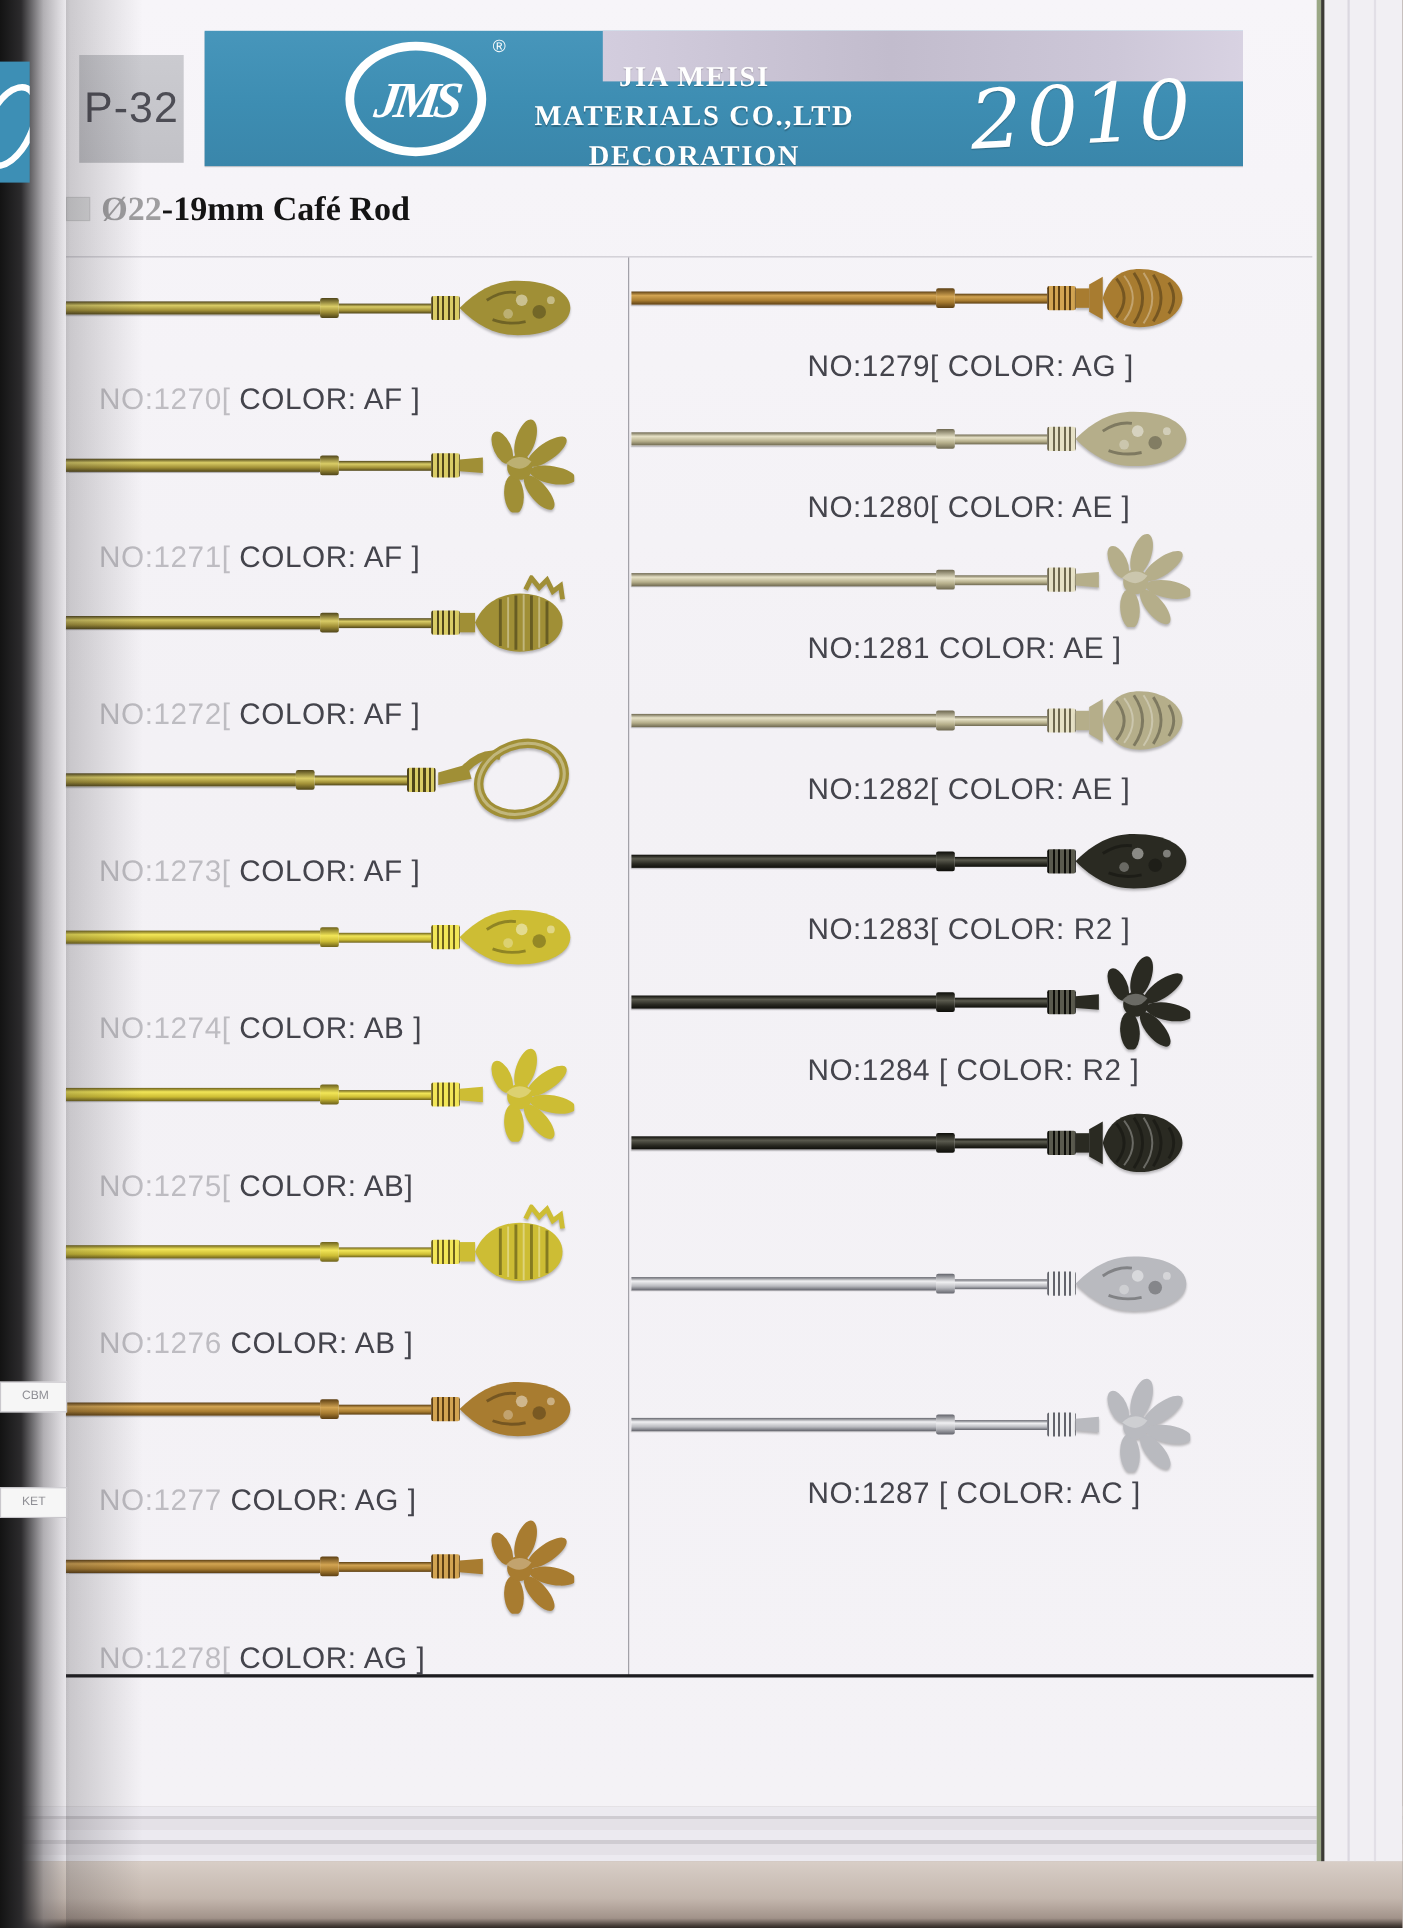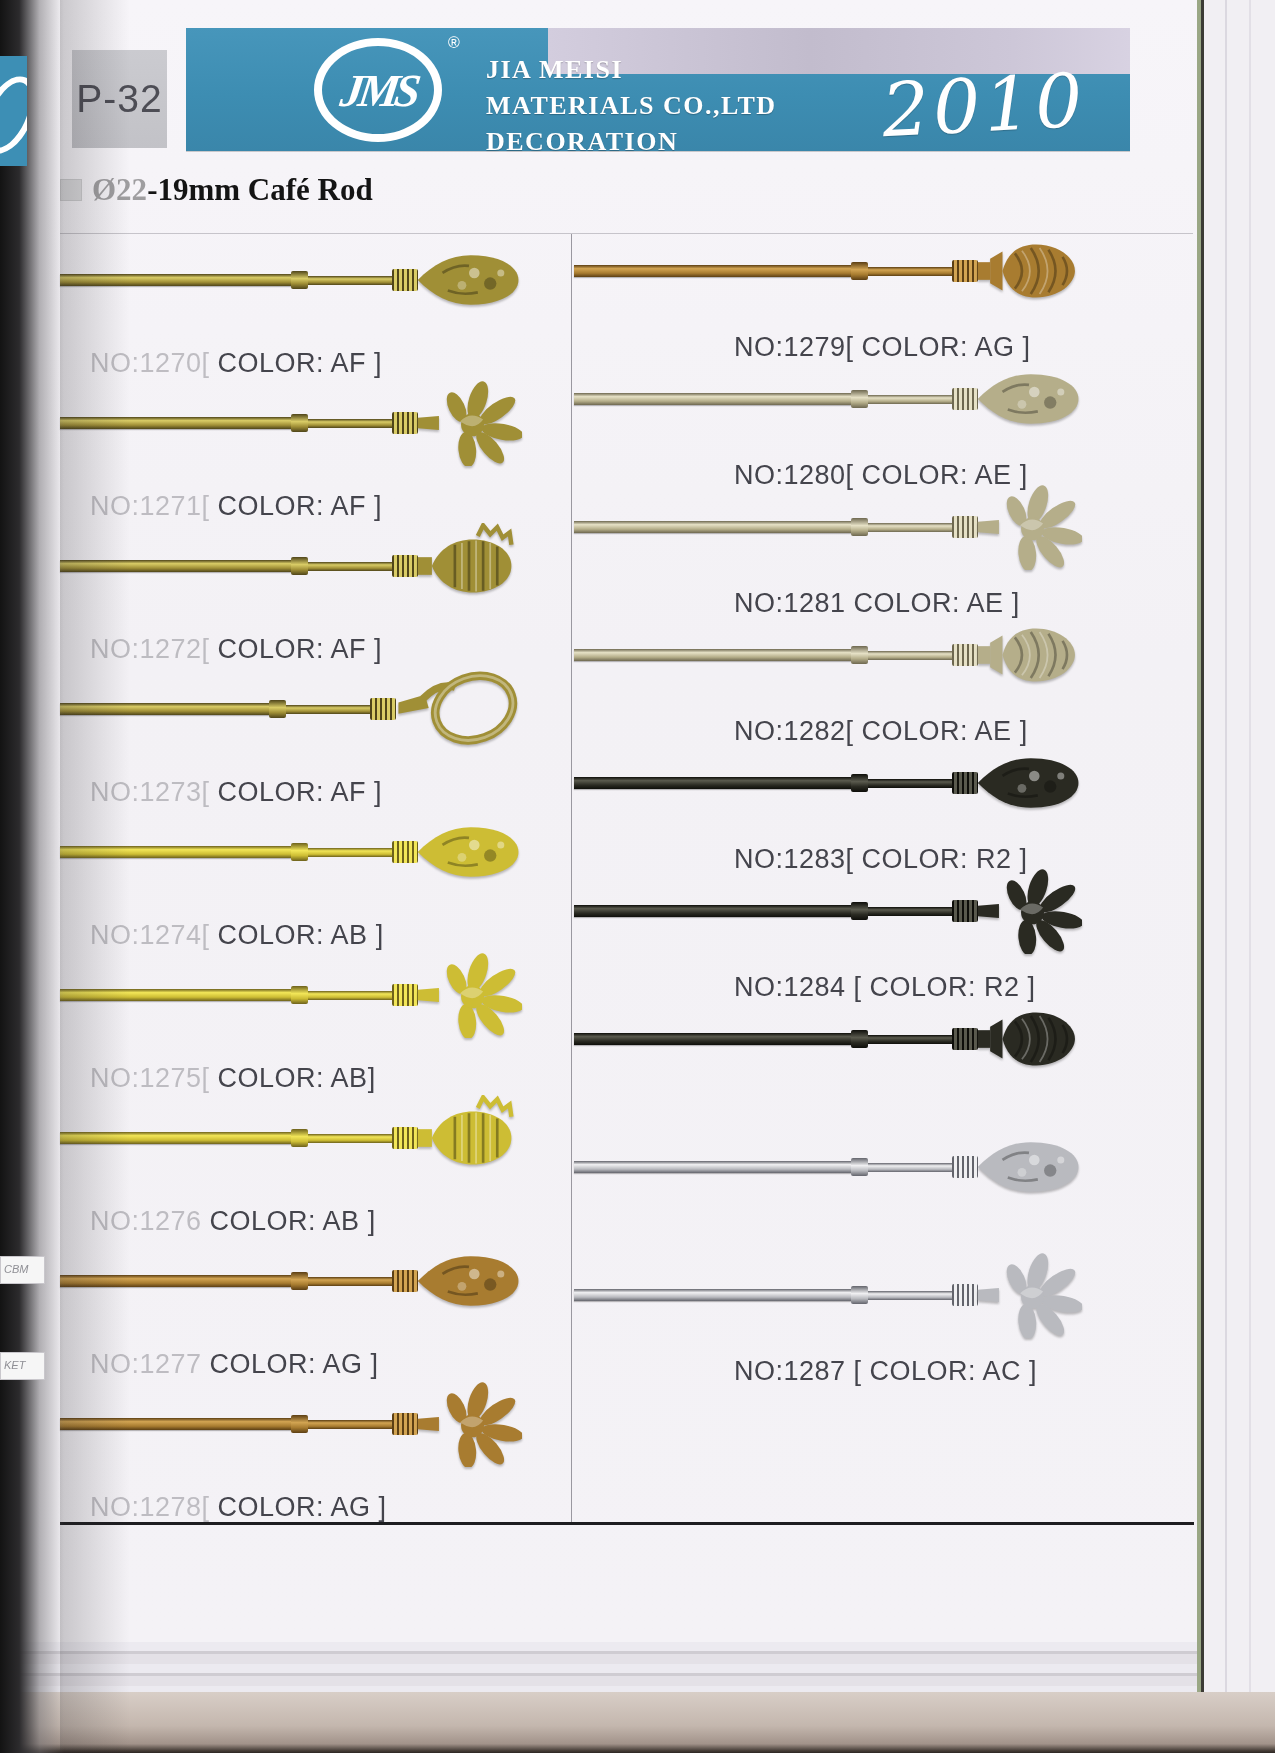--- a/index.html
+++ b/index.html
@@ -31,42 +31,42 @@
   .curve{position:absolute;left:60px;top:0;width:70px;height:1753px;z-index:5;pointer-events:none;
     background:linear-gradient(90deg,rgba(40,38,42,.22),rgba(40,38,42,0));}
 
   
   .prev-teal{position:absolute;left:0;top:56px;width:27px;height:110px;background:#3d8fb5;z-index:7;overflow:hidden;}
   .prev-teal:after{content:"";position:absolute;left:-14px;top:18px;width:34px;height:70px;border:6px solid #fff;
     border-radius:50%;transform:rotate(24deg);}
 
   
   .fragment{position:absolute;left:0;width:40px;height:26px;background:#f6f6f6;border:1px solid #c9c7cc;
-    color:#8f8f95;font-size:11px;line-height:24px;padding-left:3px;z-index:6;overflow:hidden;font-style:italic;}
+    color:#8f8f95;font-size:11px;line-height:24px;padding-left:19px;z-index:6;overflow:hidden;}
   .f1{top:1256px;}
   .f2{top:1352px;}
 
   
   .pnum{position:absolute;left:72px;top:50px;width:95px;height:98px;z-index:3;
     background:linear-gradient(180deg,#cbcbd0,#c2c2c7);display:flex;align-items:center;justify-content:center;
     font-size:39px;color:#4d4d55;letter-spacing:1px;}
 
   
   .banner{position:absolute;left:186px;top:28px;width:944px;height:123px;z-index:3;
     background:linear-gradient(180deg,#4796bb 0%,#3d8db2 55%,#3a86aa 100%);
     box-shadow:0 1px 0 rgba(0,0,0,.18);}
   .stripe{position:absolute;right:0;top:0;width:582px;height:46px;
     background:linear-gradient(90deg,#d3cdde 0%,#c2bccd 45%,#cdc7d8 80%,#d8d2e2 100%);}
   .logo{position:absolute;left:128px;top:10px;width:128px;height:104px;border:8px solid #ffffff;border-radius:50%;
     box-sizing:border-box;display:flex;align-items:center;justify-content:center;}
   .logo span{color:#ffffff;font-family:"Liberation Serif",serif;font-weight:bold;font-style:italic;
     font-size:46px;letter-spacing:-5px;transform:skewX(-8deg);}
   .reg{position:absolute;left:262px;top:6px;color:#ffffff;font-size:16px;}
   .company{position:absolute;left:300px;top:24px;color:#ffffff;font-family:"Liberation Serif",serif;
-    font-weight:bold;font-size:26px;line-height:36px;letter-spacing:1.5px;text-shadow:0 1px 1px rgba(0,0,0,.25);}
+    font-weight:bold;font-size:26px;line-height:36px;letter-spacing:1.5px;text-shadow:0 1px 1px rgba(0,0,0,.25);text-align:center;}
   .year{position:absolute;right:44px;top:34px;color:#ffffff;font-family:"DejaVu Serif",serif;
     font-style:italic;font-size:74px;transform:rotate(-3deg);letter-spacing:4px;text-shadow:0 1px 1px rgba(0,0,0,.2);}
 
   
   .sect{position:absolute;left:60px;top:172px;z-index:3;font-family:"Liberation Serif",serif;
     font-weight:bold;font-size:31px;color:#141414;display:flex;align-items:center;}
   .bullet{display:inline-block;width:20px;height:20px;background:#d2d2d4;border:1px solid #bdbdbf;
     margin-right:10px;opacity:.7;}
   .t-faded{opacity:.38;filter:blur(.4px);}
 
@@ -94,21 +94,21 @@
     background:linear-gradient(180deg,var(--dk) 0%,var(--hi) 32%,var(--mid) 70%,var(--dk) 100%);}
   .ribbed-collar{width:26px;height:22px;border-radius:2px;
     background:repeating-linear-gradient(90deg,var(--dk) 0 2px,var(--hi) 2px 5px);}
   .finial{color:var(--mid);margin-left:-2px;display:flex;align-items:center;
     filter:drop-shadow(0 2px 1px rgba(0,0,0,.25));}
   .finial svg{width:106px;height:86px;}
   .fin-loop-eyelet svg{width:128px;height:104px;}
 
   .label{font-size:27px;color:#44444c;letter-spacing:.5px;}
   .col-left .label{padding-left:30px;margin-top:22px;}
-  .col-right .label{padding-left:162px;margin-top:24px;}
+  .col-right .label{padding-left:162px;margin-top:10px;}
   .num.faded{opacity:.3;filter:blur(.5px);}
 </style>
 </head>
 <body>
 
 <div class="scan">
   <div class="page-bg"></div>
   <div class="page-stack-bottom"></div>
   <div class="table-surface"></div>
 

